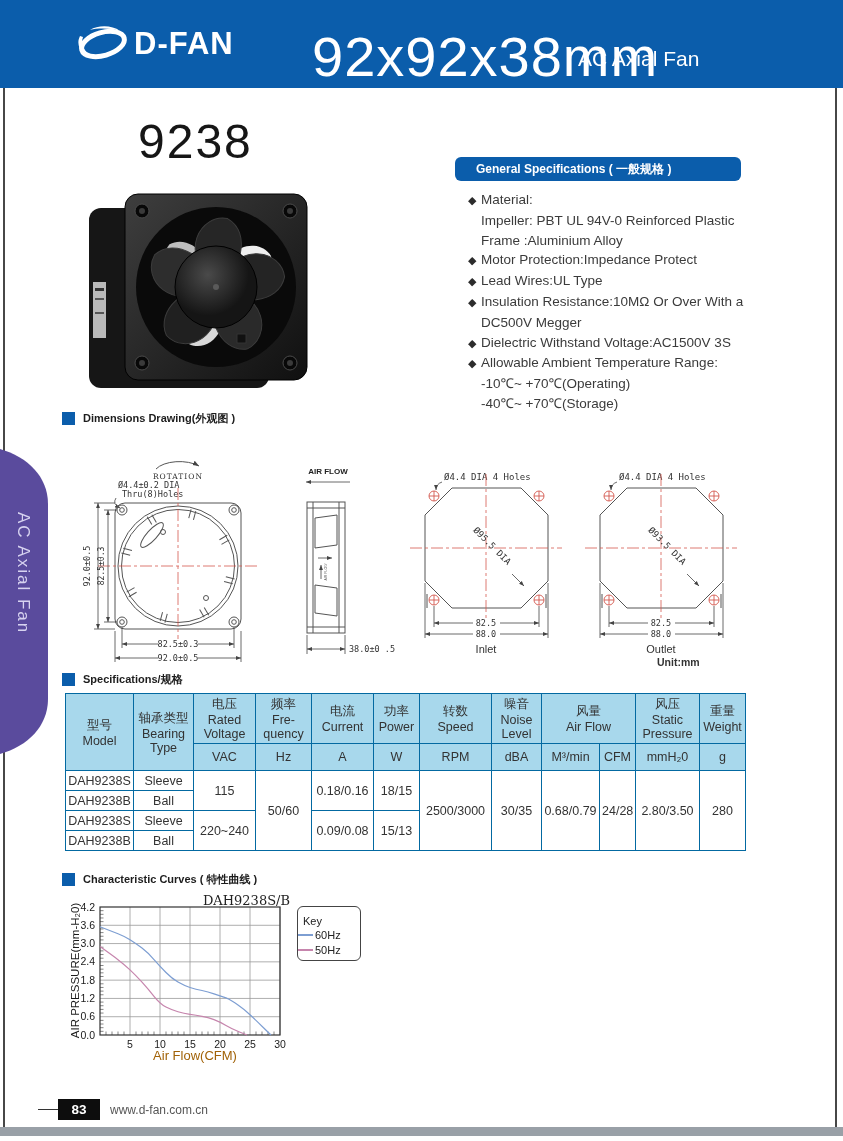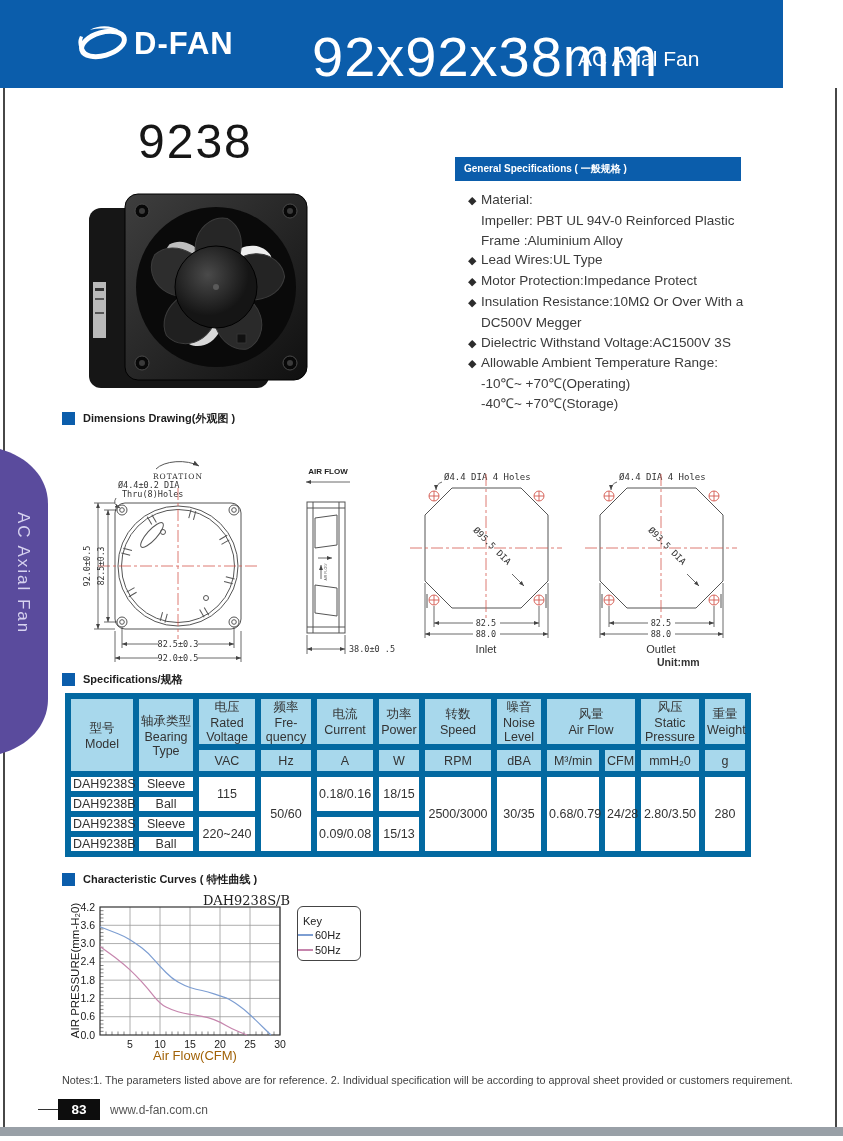--- a/index.html
+++ b/index.html
@@ -1,58 +1,58 @@
 <!DOCTYPE html>
 <html style="--blue: #0b5dab; --tblue: #a8d8ec; --purple: #5a4b9d; --red: #d4584e;"><head>
 <meta charset="utf-8">
 <style>
   :root{ --blue:#0b5dab; --tblue:#a8d8ec; --purple:#5a4b9d; --red:#d4584e; }
   html,body{margin:0;padding:0;background:#e8e8e8;}
   #page{position:relative;width:843px;height:1141px;background:#fff;margin:0 auto;overflow:hidden;
         font-family:"Liberation Sans",sans-serif;}
   
-  .hdr{position:absolute;left:0;top:0;width:783px;height:88px;background:var(--blue);}
+  .hdr{position:absolute;left:0;top:0;width:843px;height:88px;background:var(--blue);}
   .brand{position:absolute;left:134px;top:26px;color:#fff;font-size:31px;font-weight:700;letter-spacing:1px;}
   .htitle{position:absolute;left:312px;top:24px;color:#fff;font-size:56px;font-weight:400;letter-spacing:1px;}
   .hsub{position:absolute;left:578px;top:47px;color:#fff;font-size:21px;font-weight:400;}
   
   .lline{position:absolute;left:3px;top:88px;width:2px;height:1039px;background:#474747;}
   .rline{position:absolute;left:835px;top:88px;width:2px;height:1039px;background:#474747;}
   .bbar{position:absolute;left:0;top:1127px;width:843px;height:9px;background:#99a0a7;}
   
   .sidetab{position:absolute;left:0;top:449px;width:48px;height:306px;}
   .sidetab-label{position:absolute;left:13px;top:512px;writing-mode:vertical-rl;
      font-size:17px;letter-spacing:2px;color:#d7d3f0;}
   
   .model{position:absolute;left:138px;top:114px;font-size:48px;color:#161616;letter-spacing:2px;}
   .photo{position:absolute;left:85px;top:186px;}
   
   .gs-bar{position:absolute;left:455px;top:157px;width:286px;height:24px;background:var(--blue);
-     color:#fff;font-size:10px;font-weight:700;line-height:24px;padding-left:9px;box-sizing:border-box;}
+     color:#fff;font-size:12px;font-weight:700;line-height:24px;padding-left:21px;box-sizing:border-box;border-radius:6px;}
   .gs-list{position:absolute;left:468px;top:190px;width:310px;font-size:13.5px;color:#3b3b3b;}
   .gs-list .ln{line-height:19.8px;white-space:nowrap;}
   .gs-list .blt{display:inline-block;width:13px;font-size:11px;color:#2c2c2c;}
   .gs-list .cont{padding-left:13px;}
   
   .sec{position:absolute;display:flex;align-items:center;gap:8px;}
   .sec .sq{width:13px;height:13px;background:var(--blue);}
   .sec .t{font-size:11px;font-weight:700;color:#1d1d1d;}
   
   .draw{position:absolute;left:60px;top:448px;}
   .draw text{fill:#333;}
   .dimtxt{font-family:"DejaVu Sans Mono",monospace;font-size:8.5px;}
   .captxt{font-family:"Liberation Sans",sans-serif;font-size:11px;fill:#222;}
   .thin{stroke:#555;stroke-width:1;fill:none;}
   .red{stroke:var(--red);stroke-width:0.8;fill:none;stroke-dasharray:12 3 3 3;}
   .redh{stroke:var(--red);stroke-width:0.9;fill:none;}
   .dim{stroke:#444;stroke-width:0.8;fill:none;}
   
   .spec-table{position:absolute;left:65px;top:693px;border-collapse:collapse;table-layout:fixed;width:680px;
       font-size:12.5px;color:#333;text-align:center;}
-  .spec-table th,.spec-table td{border:6px solid #0369a1;padding:0 2px;font-weight:400;}
+  .spec-table th,.spec-table td{border:1px solid #0369a1;padding:0 2px;font-weight:400;}
   .spec-table thead th{background:var(--tblue);}
   .spec-table .cn{display:block;font-size:12.5px;}
   .spec-table .en{display:block;font-size:12.5px;white-space:pre-line;}
   
   .chart-title{position:absolute;left:180px;top:893px;width:110px;text-align:right;
       font-family:"DejaVu Serif",serif;font-size:13px;color:#222;}
   .ylab{position:absolute;left:-24px;top:963px;width:200px;height:15px;transform:rotate(-90deg);
       text-align:center;font-size:11.5px;color:#1a1a1a;}
   .xlab{position:absolute;left:120px;top:1048px;width:150px;text-align:center;font-size:13px;color:#a16207;}
   #curve-svg{position:absolute;left:65px;top:895px;}
@@ -135,22 +135,22 @@
     <circle cx="205" cy="177" r="7" fill="#080808" stroke="#4a4a4a"></circle>
       <circle cx="205" cy="177" r="3" fill="#3a3a3a"></circle>
     <rect x="152" y="148" width="9" height="9" fill="#111" stroke="#333"></rect>
   </svg>
 
   <div class="gs-bar">General Specifications ( 一般规格 )</div>
   <div class="gs-list">
     <div class="ln"><span class="blt">◆</span><span>Material:</span></div>
     <div class="ln cont"><span>Impeller: PBT UL 94V-0 Reinforced Plastic</span></div>
     <div class="ln cont"><span>Frame :Aluminium Alloy</span></div>
+    <div class="ln"><span class="blt">◆</span><span>Motor Protection:Impedance Protect</span></div>
     <div class="ln"><span class="blt">◆</span><span>Lead Wires:UL Type</span></div>
-    <div class="ln"><span class="blt">◆</span><span>Motor Protection:Impedance Protect</span></div>
     <div class="ln"><span class="blt">◆</span><span>Insulation Resistance:10MΩ Or Over With a</span></div>
     <div class="ln cont"><span>DC500V Megger</span></div>
     <div class="ln"><span class="blt">◆</span><span>Dielectric Withstand Voltage:AC1500V 3S</span></div>
     <div class="ln"><span class="blt">◆</span><span>Allowable Ambient Temperature Range:</span></div>
     <div class="ln cont"><span>-10℃~ +70℃(Operating)</span></div>
     <div class="ln cont"><span>-40℃~ +70℃(Storage)</span></div>
   </div>
 
   <div class="sec" style="left:62px;top:411px">
     <span class="sq"></span>
@@ -549,18 +549,17 @@
     <div class="row">
         <span class="leg-swatch" style="background: rgb(125, 158, 210);"></span>
         <span>60Hz</span>
       </div>
     <div class="row">
         <span class="leg-swatch" style="background: rgb(198, 133, 173);"></span>
         <span>50Hz</span>
       </div>
   </div>
 
-  <div class="notes">Notes:1. The parameters listed above are for reference.   2. Individual specification will be according to approval sheet provided or customers requirement.</div>
   <div class="f-line"></div>
   <div class="f-page">83</div>
   <div class="f-site">www.d-fan.com.cn</div>
 
 </div>
 
 </body></html>

